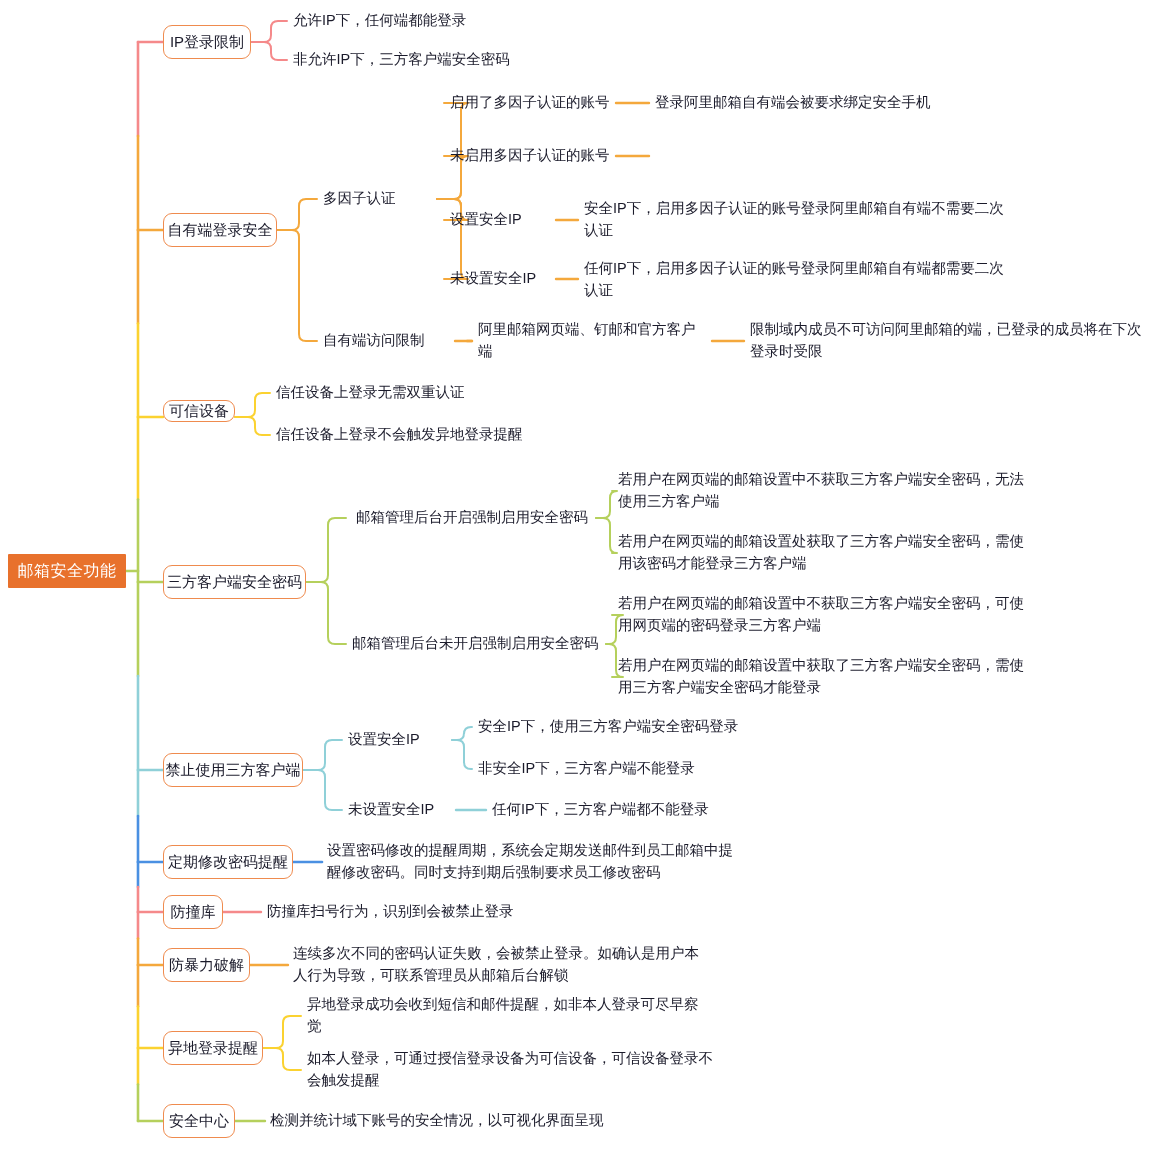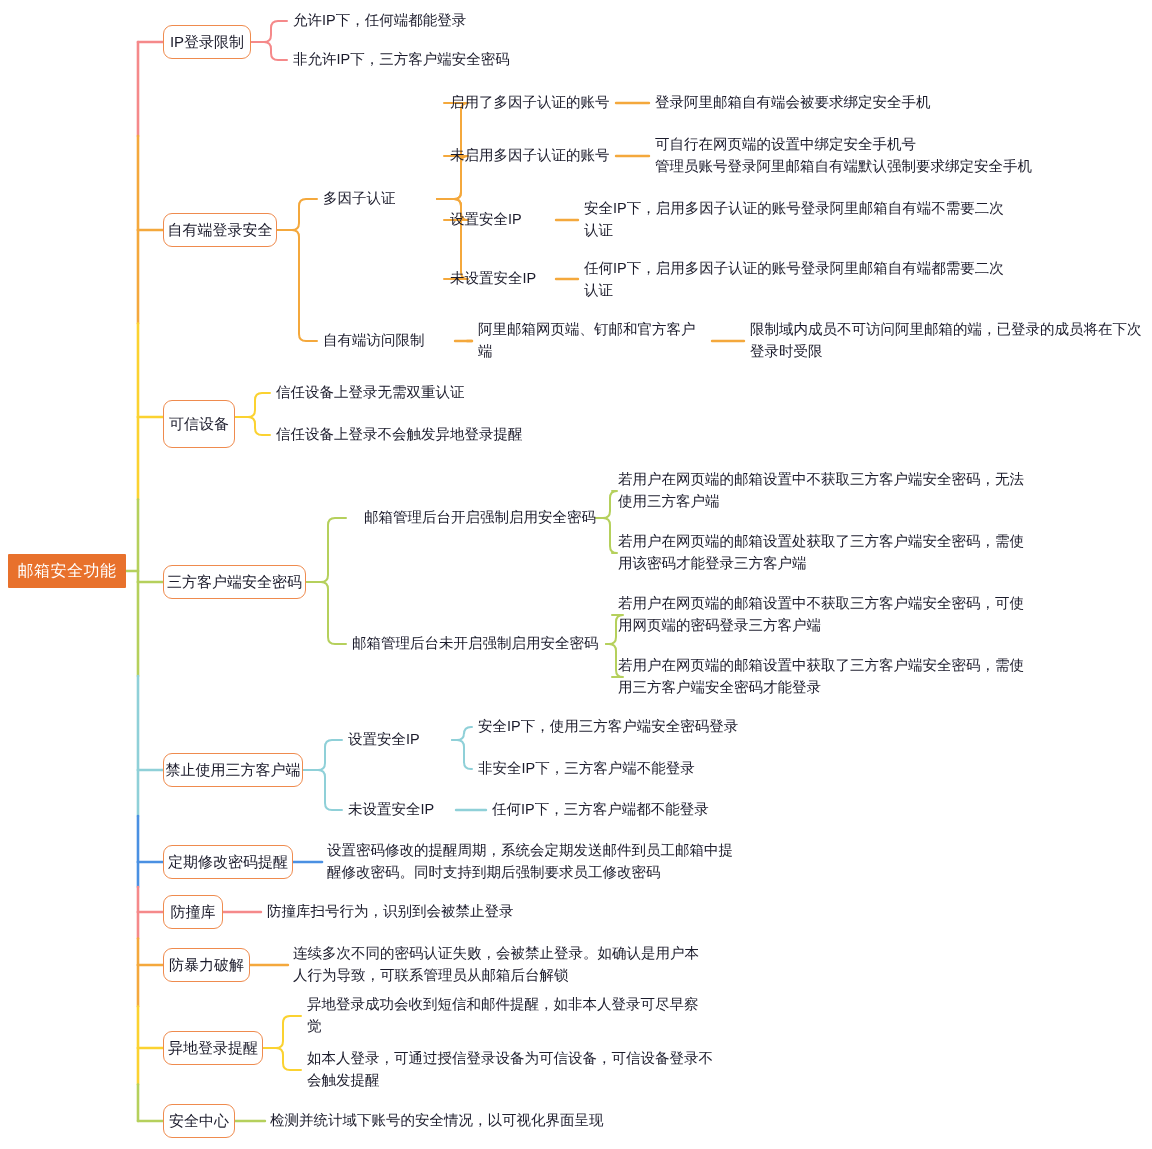--- a/index.html
+++ b/index.html
@@ -125,40 +125,38 @@
   <div class="node plain" style="left:293px;top:48px;width:330px;height:24px;">非允许IP下，三方客户端安全密码</div>
 
   <div class="node boxed" style="left:163px;top:213px;width:114px;height:34px;">自有端登录安全</div>
 
   <div class="node plain" style="left:323px;top:187px;width:110px;height:24px;">多因子认证</div>
 
   <div class="node plain" style="left:450px;top:91px;width:160px;height:24px;">启用了多因子认证的账号</div>
   <div class="node plain" style="left:655px;top:91px;width:300px;height:24px;">登录阿里邮箱自有端会被要求绑定安全手机</div>
 
   <div class="node plain" style="left:450px;top:144px;width:160px;height:24px;">未启用多因子认证的账号</div>
-  <div class="node plain two-line" style="left:655px;top:128px;width:390px;height:56px;white-space:pre-line;">可自行在网页端的设置中绑定安全手机号
-管理员账号登录阿里邮箱自有端默认强制要求绑定安全手机</div>
 
   <div class="node plain" style="left:450px;top:208px;width:100px;height:24px;">设置安全IP</div>
   <div class="node plain two-line" style="left:584px;top:196px;width:420px;height:48px;">安全IP下，启用多因子认证的账号登录阿里邮箱自有端不需要二次认证</div>
 
   <div class="node plain" style="left:450px;top:267px;width:100px;height:24px;">未设置安全IP</div>
   <div class="node plain two-line" style="left:584px;top:256px;width:420px;height:48px;">任何IP下，启用多因子认证的账号登录阿里邮箱自有端都需要二次认证</div>
 
   <div class="node plain" style="left:323px;top:329px;width:140px;height:24px;">自有端访问限制</div>
   <div class="node plain" style="left:478px;top:329px;width:230px;height:24px;">阿里邮箱网页端、钉邮和官方客户端</div>
   <div class="node plain two-line" style="left:750px;top:317px;width:402px;height:48px;">限制域内成员不可访问阿里邮箱的端，已登录的成员将在下次登录时受限</div>
 
-  <div class="node boxed" style="left:163px;top:400px;width:72px;height:48px;">可信设备</div>
+  <div class="node boxed" style="left:163px;top:400px;width:72px;height:22px;">可信设备</div>
   <div class="node plain" style="left:276px;top:423px;width:320px;height:24px;">信任设备上登录不会触发异地登录提醒</div>
   <div class="node plain" style="left:276px;top:381px;width:300px;height:24px;">信任设备上登录无需双重认证</div>
 
   <div class="node boxed" style="left:163px;top:565px;width:143px;height:34px;">三方客户端安全密码</div>
 
-  <div class="node plain" style="left:364px;top:506px;width:240px;height:24px;">邮箱管理后台开启强制启用安全密码</div>
+  <div class="node plain" style="left:356px;top:506px;width:240px;height:24px;">邮箱管理后台开启强制启用安全密码</div>
   <div class="node plain two-line" style="left:618px;top:467px;width:420px;height:48px;">若用户在网页端的邮箱设置中不获取三方客户端安全密码，无法使用三方客户端</div>
   <div class="node plain" style="left:352px;top:632px;width:250px;height:24px;">邮箱管理后台未开启强制启用安全密码</div>
 
   <div class="node plain two-line" style="left:618px;top:529px;width:420px;height:48px;">若用户在网页端的邮箱设置处获取了三方客户端安全密码，需使用该密码才能登录三方客户端</div>
   <div class="node plain two-line" style="left:618px;top:591px;width:420px;height:48px;">若用户在网页端的邮箱设置中不获取三方客户端安全密码，可使用网页端的密码登录三方客户端</div>
   <div class="node plain two-line" style="left:618px;top:653px;width:420px;height:48px;">若用户在网页端的邮箱设置中获取了三方客户端安全密码，需使用三方客户端安全密码才能登录</div>
 
   <div class="node boxed" style="left:163px;top:753px;width:140px;height:34px;">禁止使用三方客户端</div>
   <div class="node plain" style="left:348px;top:728px;width:100px;height:24px;">设置安全IP</div>
   <div class="node plain" style="left:478px;top:757px;width:330px;height:24px;">非安全IP下，三方客户端不能登录</div>

